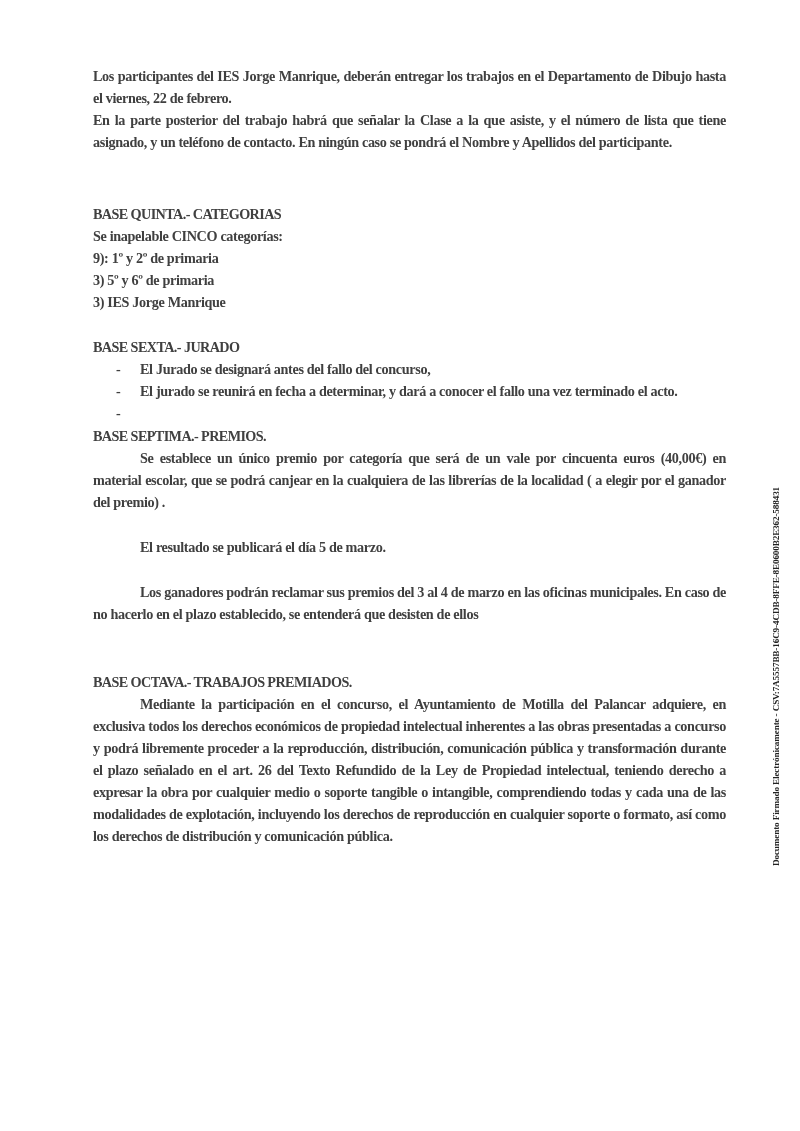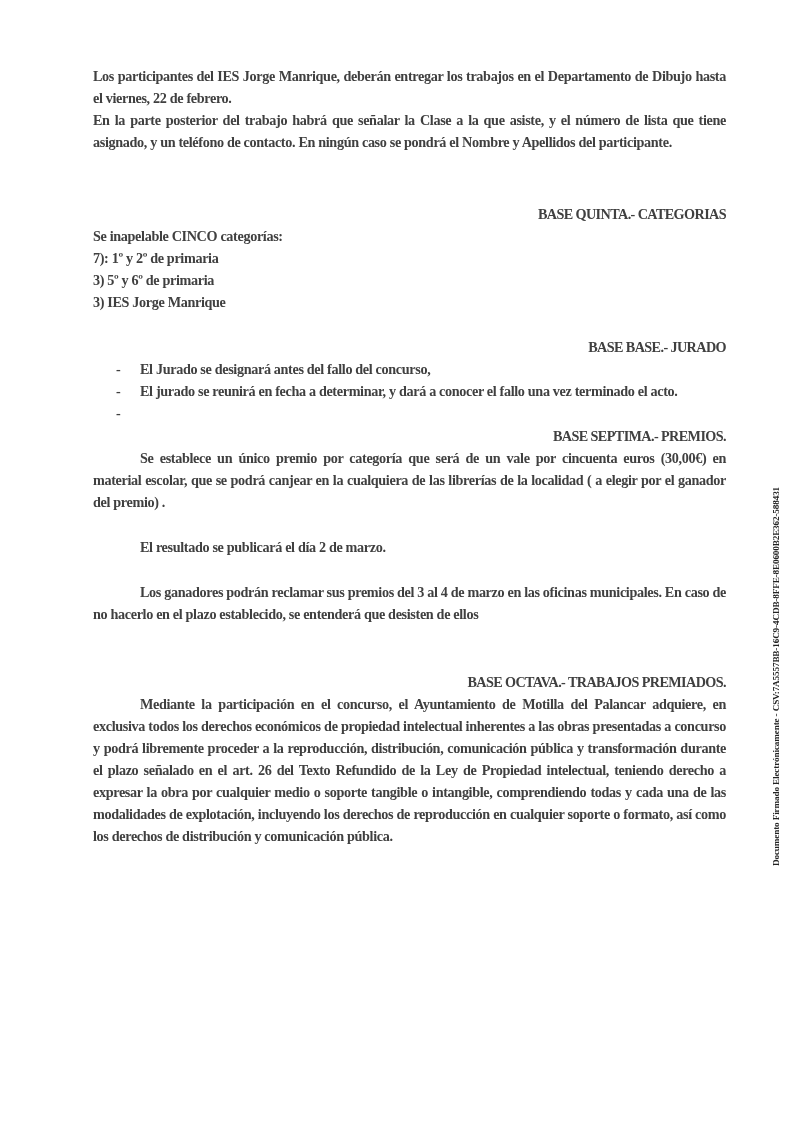--- a/index.html
+++ b/index.html
@@ -8,21 +8,21 @@
     position: absolute; left: 93px; top: 65px; width: 633px;
     font-family: Liberation Serif, serif;
     font-size: 14.2px; line-height: 22px; color: #404040;
     font-weight: bold; letter-spacing: -0.35px;
   }
   p { margin: 0; }
   .justify { text-align: justify; text-align-last: left; }
   .indent { text-indent: 47px; }
   .gap-sec { height: 46px; }
   .gap-line { height: 23px; }
-  .heading { font-weight: bold; letter-spacing: -0.6px; text-align: right; }
+  .heading { font-weight: bold; letter-spacing: -0.6px; }
   ul.dash { list-style: none; margin: 0; padding: 0; }
   ul.dash li { position: relative; padding-left: 47px; }
   ul.dash li .bullet { position: absolute; left: 23px; top: 0; }
   .side-stamp {
     position: absolute; left: 771px; top: 866px;
     transform-origin: 0 0; transform: rotate(-90deg);
     font-family: "Liberation Serif", serif; font-weight: bold;
     font-size: 9.2px; line-height: 10px; color: #222222; white-space: nowrap;
     letter-spacing: -0.15px;
   }
@@ -34,51 +34,51 @@
 
   <p class="justify">Los participantes del IES Jorge Manrique, deberán entregar los trabajos en el Departamento de Dibujo hasta el viernes, 22 de febrero.</p>
   <p class="justify">En la parte posterior del trabajo habrá que señalar la Clase a la que asiste, y el número de lista que tiene asignado, y un teléfono de contacto. En ningún caso se pondrá el Nombre y Apellidos del participante.</p>
 
   <div class="gap-sec"></div>
   <div style="height:4px"></div>
 
   <section>
     <p class="heading">BASE QUINTA.- CATEGORIAS</p>
     <p>Se inapelable CINCO  categorías:</p>
-    <p>7): 1º y 2º de primaria</p>
+    <p>9): 1º y 2º de primaria</p>
     <p>3) 5º y 6º de primaria</p>
     <p>3) IES Jorge Manrique</p>
   </section>
 
   <div class="gap-line"></div>
 
   <section>
-    <p class="heading">BASE BASE.- JURADO</p>
+    <p class="heading">BASE SEXTA.- JURADO</p>
     <ul class="dash">
       <li>
         <span class="bullet">-</span>
         <span>El Jurado se designará antes del fallo del concurso,</span>
       </li>
       <li>
         <span class="bullet">-</span>
         <span>El jurado se reunirá en fecha a determinar, y dará a conocer el fallo una vez terminado el acto.</span>
       </li>
       <li>
         <span class="bullet">-</span>
       </li>
     </ul>
   </section>
 
   <div class="gap-line"></div>
 
   <section>
     <p class="heading">BASE SEPTIMA.- PREMIOS.</p>
-    <p class="justify indent">Se establece un único premio por categoría que será de un vale por cincuenta euros (30,00€) en material escolar, que se podrá canjear en la cualquiera de las librerías de la localidad ( a elegir por el ganador del premio) .</p>
+    <p class="justify indent">Se establece un único premio por categoría que será de un vale por cincuenta euros (40,00€) en material escolar, que se podrá canjear en la cualquiera de las librerías de la localidad ( a elegir por el ganador del premio) .</p>
     <div class="gap-line"></div>
-    <p class="indent">El resultado se publicará el día 2 de marzo.</p>
+    <p class="indent">El resultado se publicará el día 5 de marzo.</p>
     <div class="gap-line"></div>
     <p class="justify indent">Los ganadores podrán reclamar sus premios del 3 al 4 de marzo en las oficinas municipales. En caso de no hacerlo en el plazo establecido, se entenderá que desisten de ellos</p>
   </section>
 
   <div class="gap-sec"></div>
 
   <section>
     <p class="heading">BASE OCTAVA.- TRABAJOS PREMIADOS.</p>
     <p class="justify indent">Mediante la participación en el concurso, el Ayuntamiento de Motilla del Palancar adquiere, en exclusiva todos los derechos económicos de propiedad intelectual inherentes a las obras presentadas a concurso y podrá libremente proceder a la reproducción, distribución, comunicación pública y transformación durante el plazo señalado en el art. 26 del Texto Refundido de la Ley de Propiedad intelectual, teniendo derecho a expresar la obra por cualquier medio o soporte tangible o intangible, comprendiendo todas y cada una de las modalidades de explotación, incluyendo los derechos de reproducción en cualquier soporte o formato, así como los derechos de  distribución y comunicación pública.</p>
   </section>

